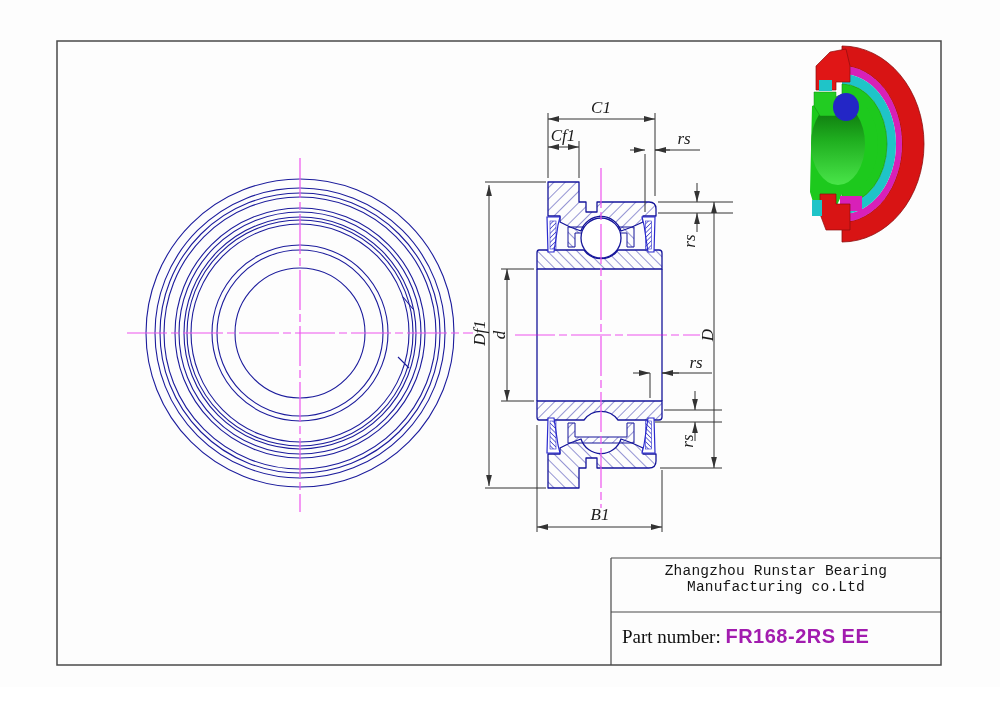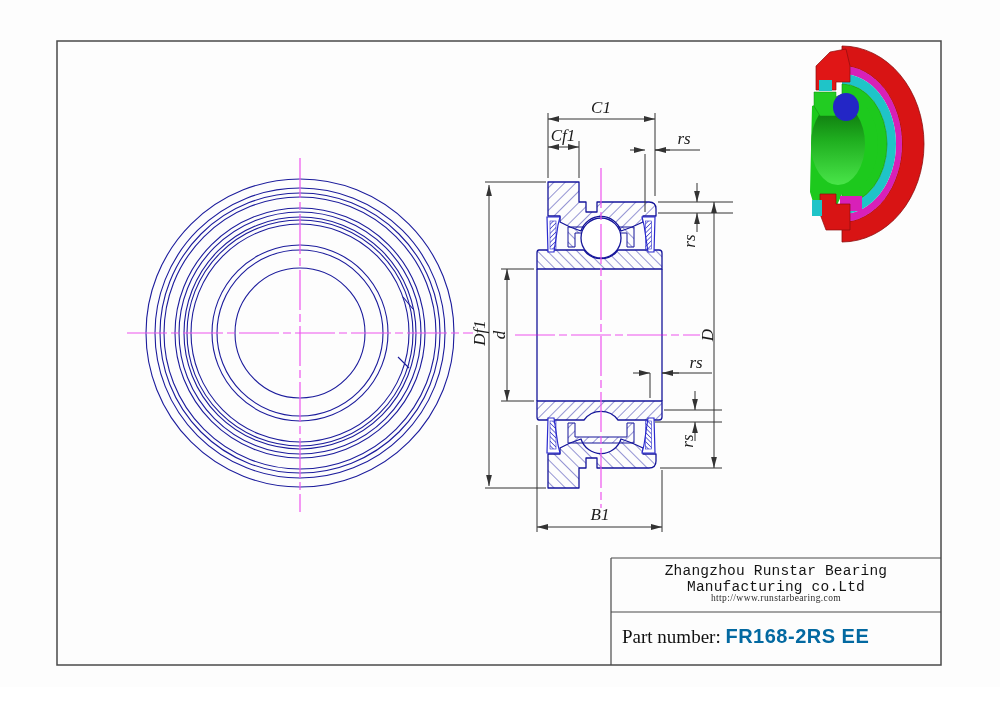--- a/index.html
+++ b/index.html
@@ -6,21 +6,21 @@
   #stage{position:relative;width:1000px;height:687px;background:#fdfdfd;overflow:hidden;
          font-family:"Liberation Serif",serif;}
   svg{position:absolute;left:0;top:0;}
   .dimtxt{font-family:"Liberation Serif",serif;font-style:italic;font-size:17px;fill:#1b1b1b;}
   .tb-company{position:absolute;left:611px;top:563px;width:330px;text-align:center;
               font-size:14.5px;color:#141414;letter-spacing:.2px;font-family:Liberation Mono, monospace;}
   .tb-url{position:absolute;left:611px;top:593px;width:330px;text-align:center;
           font-size:9.5px;color:#2b2b2b;letter-spacing:.4px;}
   .tb-part{position:absolute;left:622px;top:625px;width:310px;font-size:19px;color:#111;}
   .tb-part .pn{font-family:"Liberation Sans",sans-serif;font-weight:bold;font-size:20px;
-               letter-spacing:.5px;color:#0369a1;}
+               letter-spacing:.5px;color:#a21caf;}
 </style>
 </head>
 <body>
 
 <div id="stage">
 
 <svg width="1000" height="707" viewBox="0 0 1000 707">
   <defs>
     <pattern id="hOut" patternUnits="userSpaceOnUse" width="8" height="8" patternTransform="rotate(45)">
       <line x1="0" y1="0" x2="0" y2="8" stroke="#2b2baa" stroke-width="1"></line>
@@ -179,19 +179,18 @@
   </g>
 
   <g stroke="#4a4a4a" stroke-width="1.2" fill="none">
     <line x1="611" y1="558" x2="941" y2="558"></line>
     <line x1="611" y1="612" x2="941" y2="612"></line>
     <line x1="611" y1="558" x2="611" y2="665"></line>
   </g>
 </svg>
 
 <div class="tb-company">Zhangzhou Runstar Bearing Manufacturing co.Ltd</div>
-<div class="tb-url">http://www.runstarbearing.com</div>
 <div class="tb-part">
   <span>Part number:</span>
   <span class="pn">FR168-2RS EE</span>
 </div>
 
 </div>
 
 </body></html>

